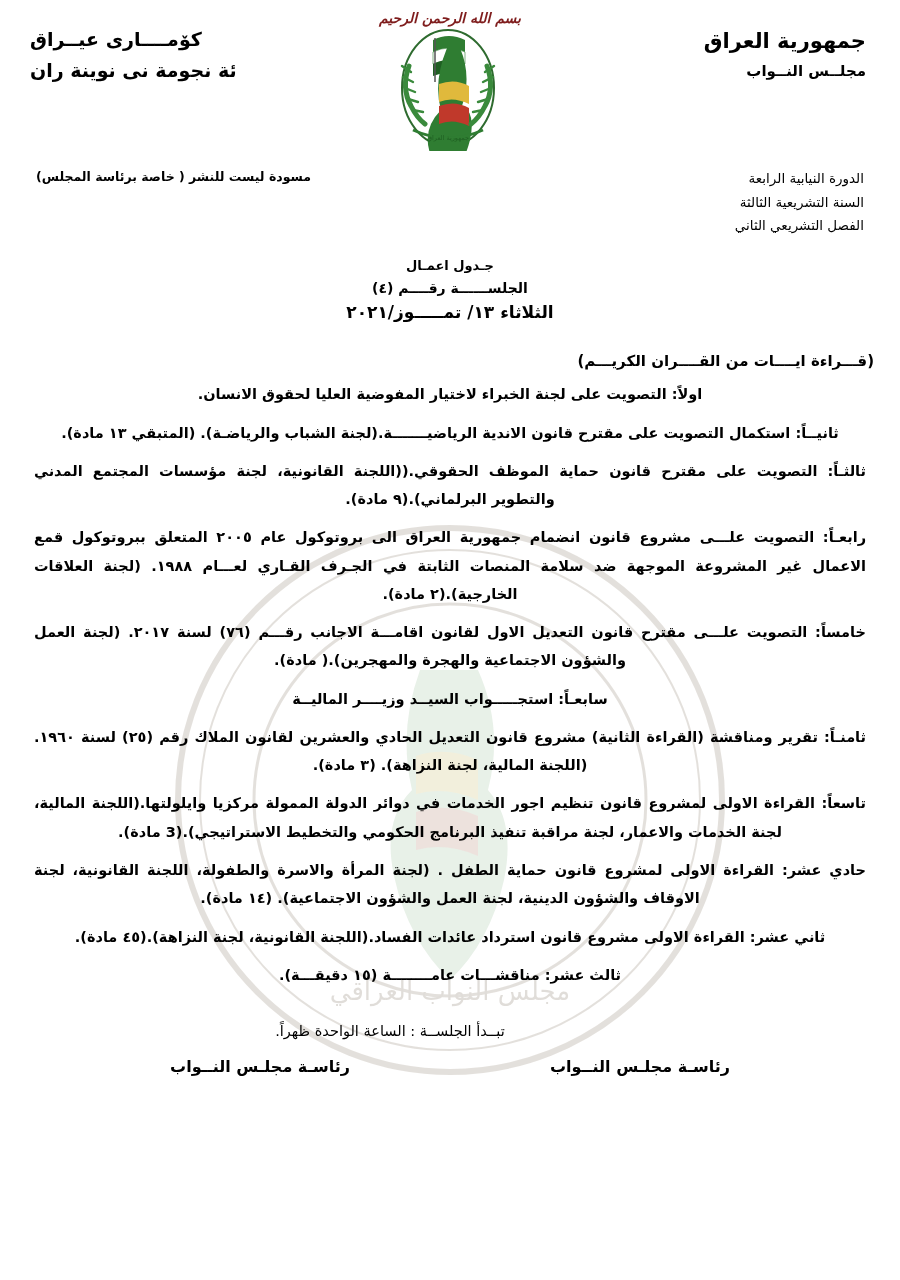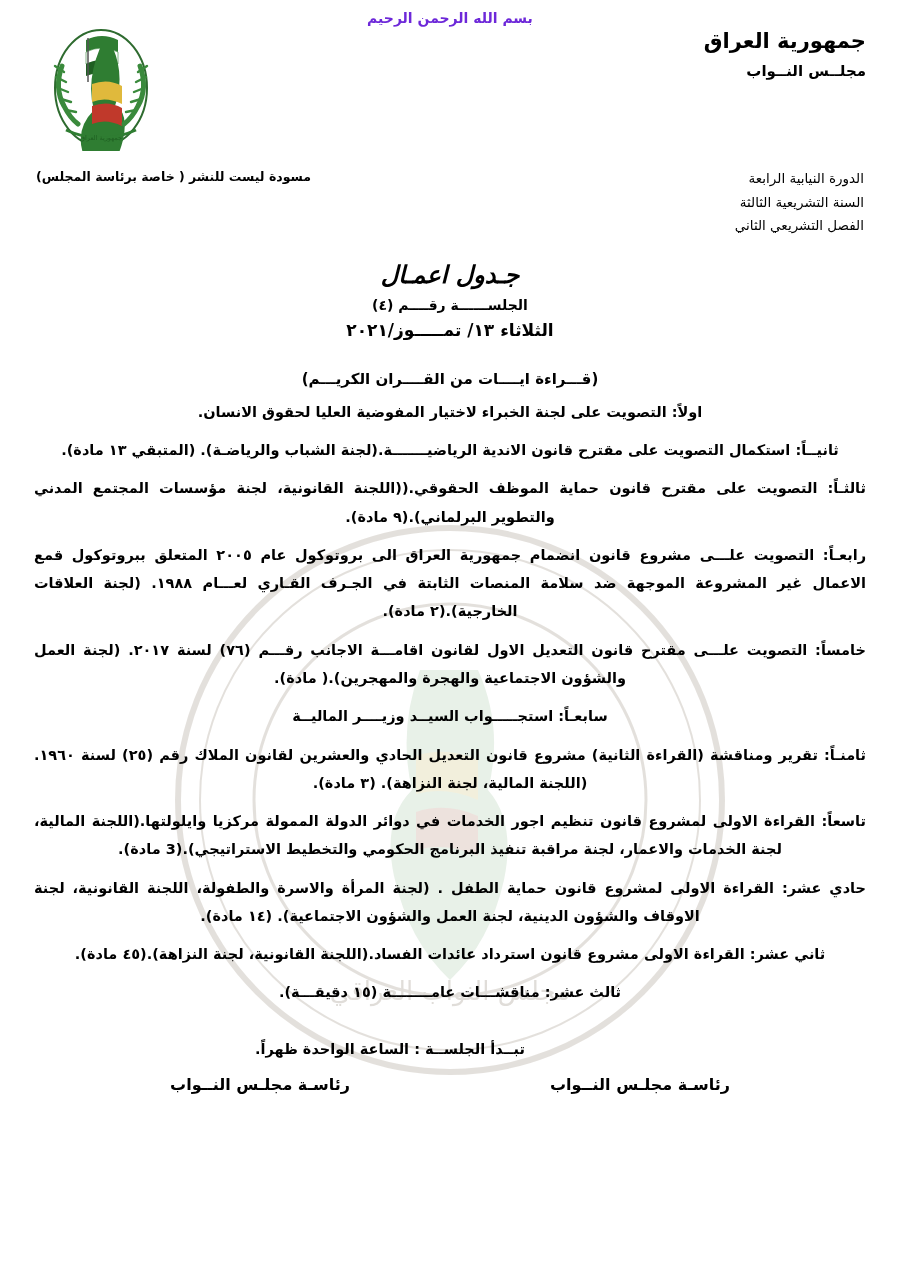--- a/index.html
+++ b/index.html
@@ -38,23 +38,24 @@
   }
   .watermark svg { display:block; width:100%; height:100%; }
 
   .content { position: relative; z-index: 2; }
 
   
   .basmala {
     text-align: center;
     font-size: 14px;
     font-weight: bold;
-    color: #6d28d9;
+    color: #7f1d1d;
     margin: 2px 0 2px 0;
     letter-spacing: 0.5px;
+    font-style: italic;
   }
 
   .header-row {
     display: flex;
     align-items: flex-start;
     justify-content: space-between;
     margin-top: -4px;
   }
 
   .header-side {
@@ -101,38 +102,36 @@
     text-align: center;
   }
 
   
   .title-block {
     text-align: center;
     margin-top: 18px;
     line-height: 1.6;
   }
   .title-block .t1 {
-    font-size: 24px;
-    font-weight: bold;
-    letter-spacing: 1px;
-    font-style: italic;
+    font-size: 13px;
+    font-weight: bold;
+    letter-spacing: 1px;
   }
   .title-block .t2 {
     font-size: 14px;
     font-weight: bold;
     letter-spacing: 1px;
   }
   .title-block .t3 {
     font-size: 17px;
     font-weight: bold;
     letter-spacing: 1px;
   }
 
   .quran-line {
-    text-align: center;
     font-size: 15px;
     font-weight: bold;
     margin-top: 26px;
     letter-spacing: 0.5px;
   }
 
   
   .agenda {
     margin-top: 10px;
     padding: 0 8px;
@@ -147,21 +146,21 @@
   }
   .item.center {
     text-align: center;
     text-align-last: center;
   }
 
   
   .start-time {
     text-align: center;
     font-size: 14.5px;
-    font-weight: bold;
+    font-weight: normal;
     margin-top: 34px;
     padding-right: 120px;
   }
   .footer-row {
     display: flex;
     justify-content: center;
     margin-top: 18px;
     gap: 200px;
     font-size: 16px;
     font-weight: bold;
@@ -208,20 +207,24 @@
           <path d="M66 80 q16 -6 30 2 l0 18 q-16 -8 -30 -2 z" fill="#c0392b"></path>
           <path d="M36 40 q-8 22 2 40 q6 12 14 18" fill="none" stroke="#3a8a3c" stroke-width="5" stroke-linecap="round"></path>
           <path d="M114 40 q8 22 -2 40 q-6 12 -14 18" fill="none" stroke="#3a8a3c" stroke-width="5" stroke-linecap="round"></path>
           <path d="M38 46 l-9 -6 M40 56 l-10 -5 M42 66 l-10 -4 M45 76 l-10 -3 M50 86 l-10 -2" stroke="#3a8a3c" stroke-width="2.4" stroke-linecap="round"></path>
           <path d="M112 46 l9 -6 M110 56 l10 -5 M108 66 l10 -4 M105 76 l10 -3 M100 86 l10 -2" stroke="#3a8a3c" stroke-width="2.4" stroke-linecap="round"></path>
           <path d="M40 104 q35 16 70 0" fill="none" stroke="#2f7d32" stroke-width="3"></path>
           <text x="75" y="114" font-size="6.5" fill="#1f5f22" text-anchor="middle" font-family="DejaVu Sans, sans-serif">جمهورية العراق</text>
         </svg>
       </div>
 
+      <div class="header-side left">
+        <div class="h-kr1">كۆمــــارى عيــراق</div>
+        <div class="h-kr2">ئة نجومة نى نوينة ران</div>
+      </div>
     </div>
 
     <div class="subheader">
       <div class="session-info">
         <div>الدورة النيابية الرابعة</div>
         <div>السنة التشريعية الثالثة</div>
         <div>الفصل التشريعي الثاني</div>
       </div>
       <div class="draft-note">مسودة ليست للنشر ( خاصة برئاسة المجلس)</div>
     </div>

